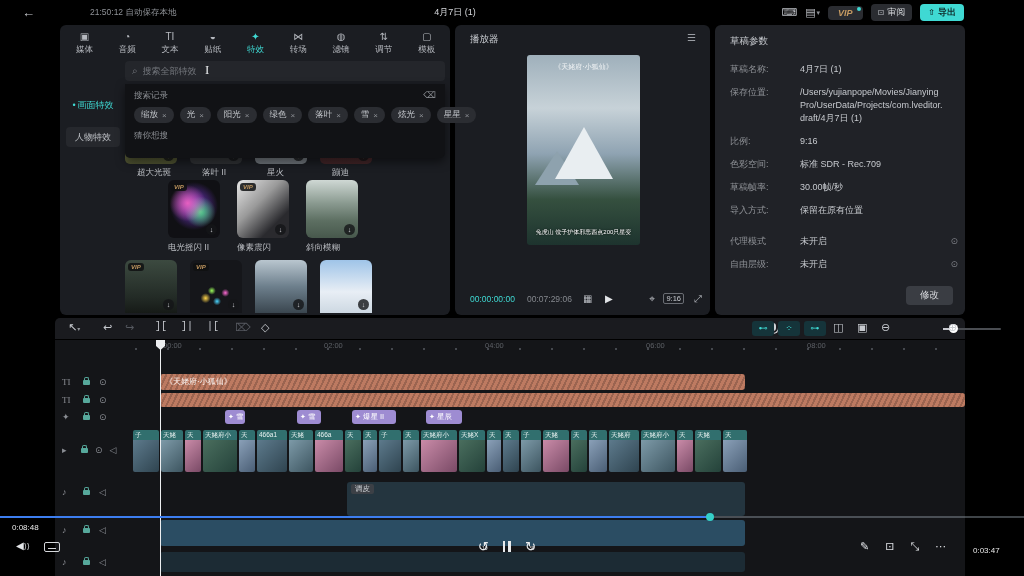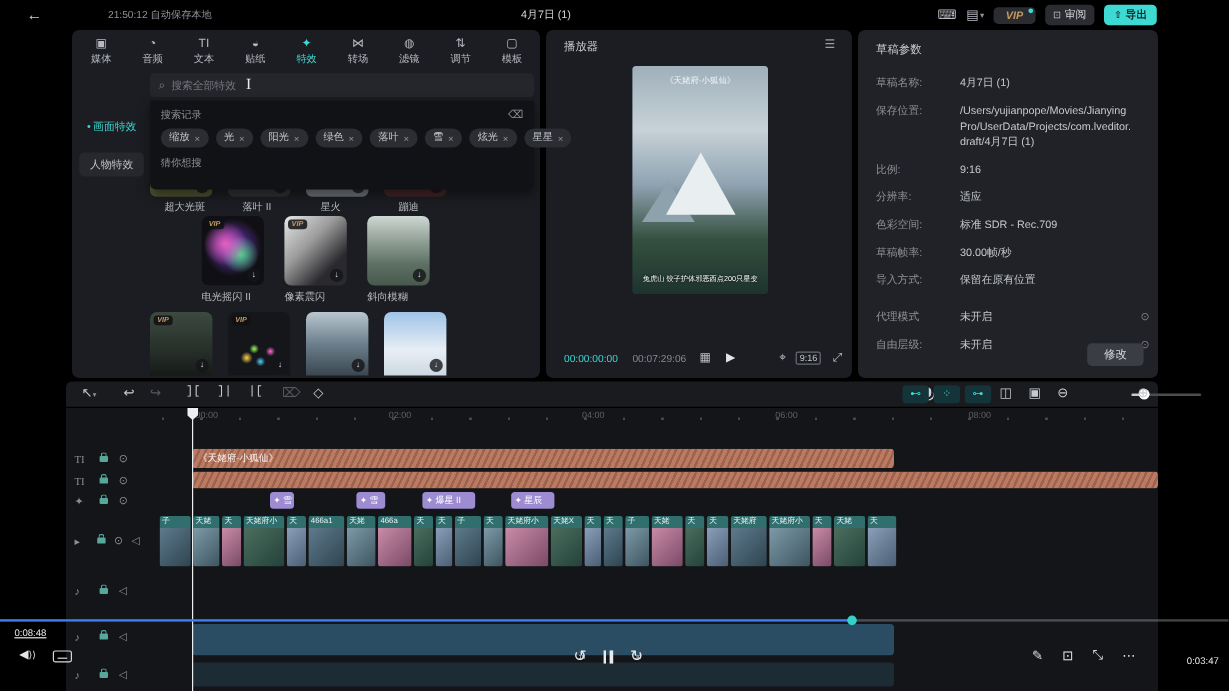--- a/index.html
+++ b/index.html
@@ -155,22 +155,22 @@
   #audio-clip-3 { left:105px; top:212px; width:585px; height:20px; background:#1c2b34; }
   .playhead-line { position:absolute; left:105px; top:0; width:1px; height:236px; background:#eceef0; z-index:4; }
   .playhead-head { position:absolute; left:101px; top:0; width:9px; height:10px; background:#eceef0; clip-path:polygon(0 0,100% 0,100% 60%,50% 100%,0 60%); z-index:4; }
 
   .tl-subtitle { left:403px; top:495px; height:28px; background:rgba(0,0,0,.45); color:#fff; font-size:20px; font-weight:bold; letter-spacing:4px; line-height:28px; padding:0 14px; text-shadow:1px 1px 2px #000,0 0 3px #000; z-index:6; white-space:nowrap; }
 
   
   .prog-done { left:0; top:516px; width:710px; height:2px; background:#3d7ef0; z-index:9; }
   .prog-rest { left:710px; top:516px; width:314px; height:2px; background:rgba(140,150,160,.45); z-index:9; }
   .prog-dot { left:706px; top:513px; width:8px; height:8px; border-radius:50%; background:#35d0c8; z-index:10; }
-  .ov-cur { left:12px; top:523px; font-size:8px; color:#e8e8e8; z-index:9;text-decoration:underline; }
-  .ov-rem { left:973px; top:546px; font-size:8px; color:#e8e8e8; z-index:9;margin-left:16px; }
+  .ov-cur { left:12px; top:523px; font-size:8px; color:#e8e8e8; z-index:9; }
+  .ov-rem { left:973px; top:546px; font-size:8px; color:#e8e8e8; z-index:9; }
   .ov-vol { left:16px; top:540px; color:#e3e5e8; font-size:10px; z-index:9; }
   .ov-vol .waves { font-size:8px; }
   .ov-cc { left:44px; top:542px; width:16px; height:10px; border:1px solid #d5d7db; border-radius:2px; z-index:9; }
   .ov-cc::after { content:""; position:absolute; left:3px; bottom:2px; width:8px; height:1.5px; background:#d5d7db; }
   .ov-center { left:478px; top:539px; display:flex; gap:14px; align-items:center; color:#e8eaec; z-index:9; }
   .skip { position:relative; font-size:13px; }
   .skip .n { position:absolute; left:4px; top:6px; font-size:5px; }
   .pause-bars { display:flex; gap:3px; }
   .pause-bars i { width:2.5px; height:11px; background:#e8eaec; }
   .ov-right { left:860px; top:540px; display:flex; gap:16px; color:#dfe1e5; font-size:11px; z-index:9; }
@@ -428,25 +428,20 @@
         <span class="p-label">保存位置:</span>
         <span class="p-value">/Users/yujianpope/Movies/JianyingPro/UserData/Projects/com.lveditor.draft/4月7日 (1)</span>
 
       </div>
         <div class="param-row">
         <span class="p-label">比例:</span>
         <span class="p-value">9:16</span>
 
       </div>
         <div class="param-row">
-        <span class="p-label">分辨率:</span>
-        <span class="p-value">适应</span>
-
-      </div>
-        <div class="param-row">
         <span class="p-label">色彩空间:</span>
         <span class="p-value">标准 SDR - Rec.709</span>
 
       </div>
         <div class="param-row">
         <span class="p-label">草稿帧率:</span>
         <span class="p-value">30.00帧/秒</span>
 
       </div>
         <div class="param-row">
@@ -664,20 +659,23 @@
       </div>
         <div class="vclip" style="width: 26px;">
         <div class="vbar">天姥</div>
         <div class="vthumb"></div>
       </div>
         <div class="vclip" style="width: 24px;">
         <div class="vbar">天</div>
         <div class="vthumb"></div>
       </div>
       </div>
+    <div class="clip hatch-dark" id="audio-clip-1">
+      <span class="a-tag">调皮</span>
+    </div>
     <div class="clip hatch-dark" id="audio-clip-2"></div>
     <div class="clip hatch-dark" id="audio-clip-3"></div>
     <div class="playhead-head"></div>
     <div class="playhead-line"></div>
   </div>
 
 
   <div class="abs prog-done"></div>
   <div class="abs prog-rest"></div>
   <div class="abs prog-dot"></div>

